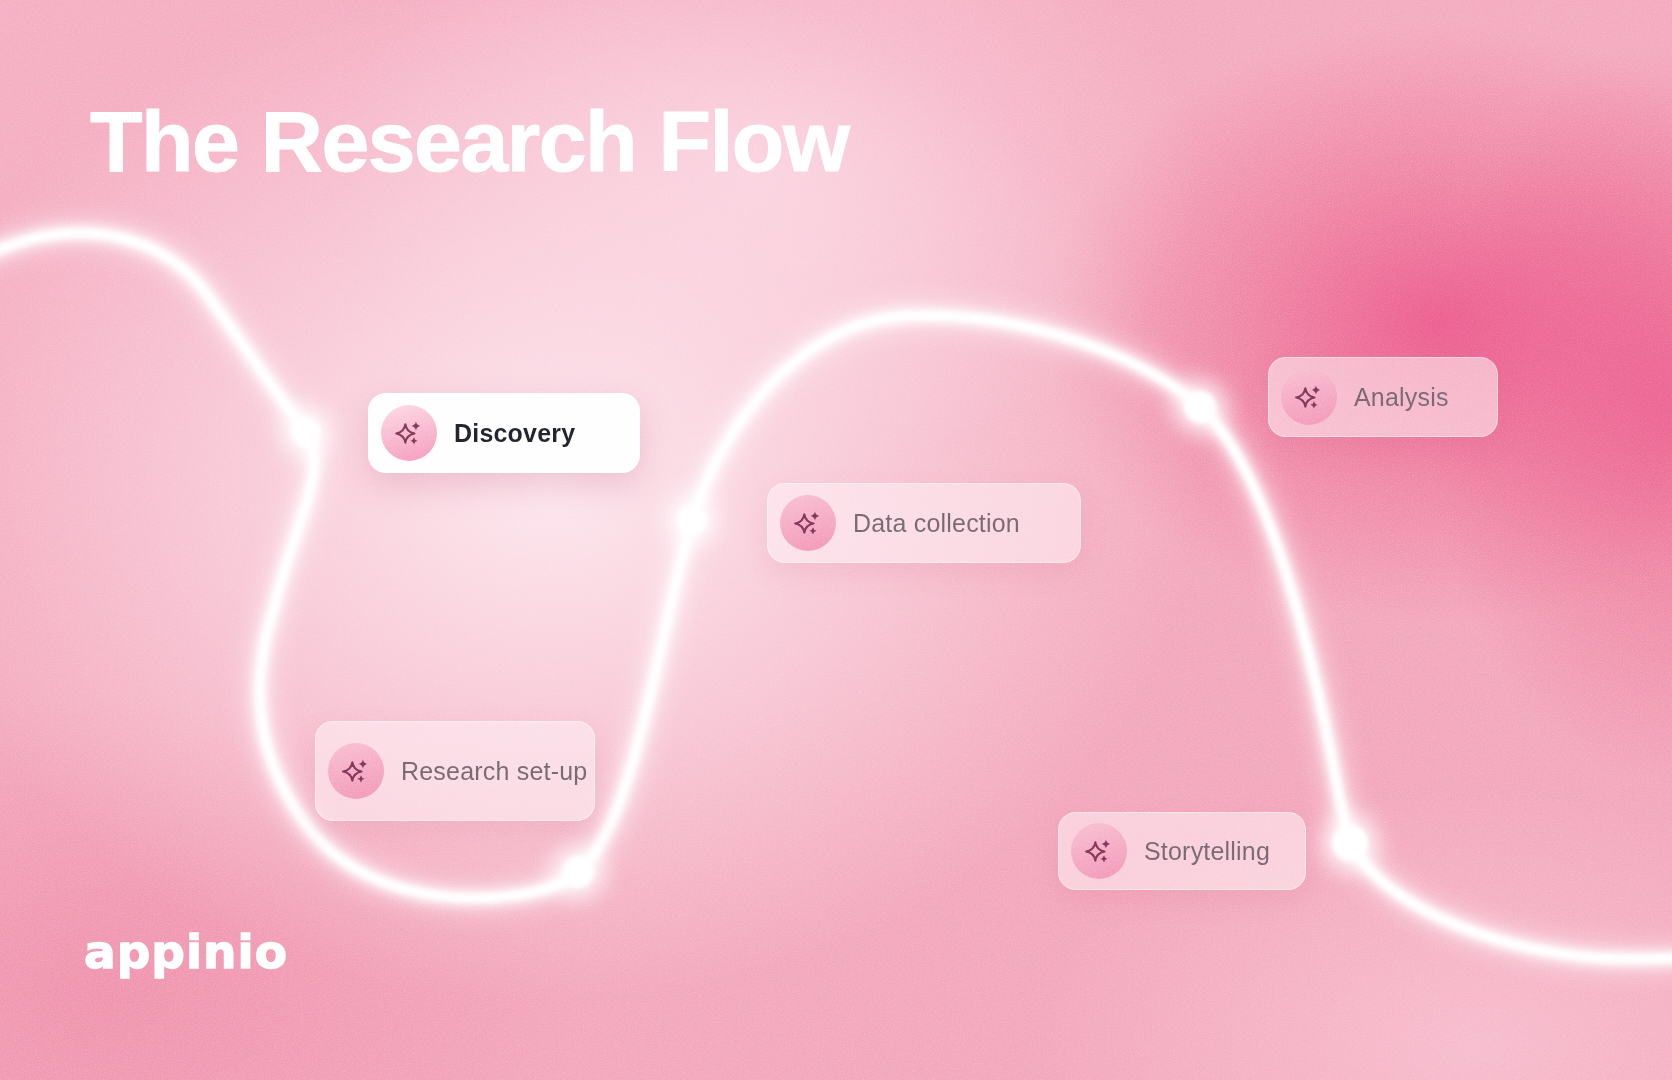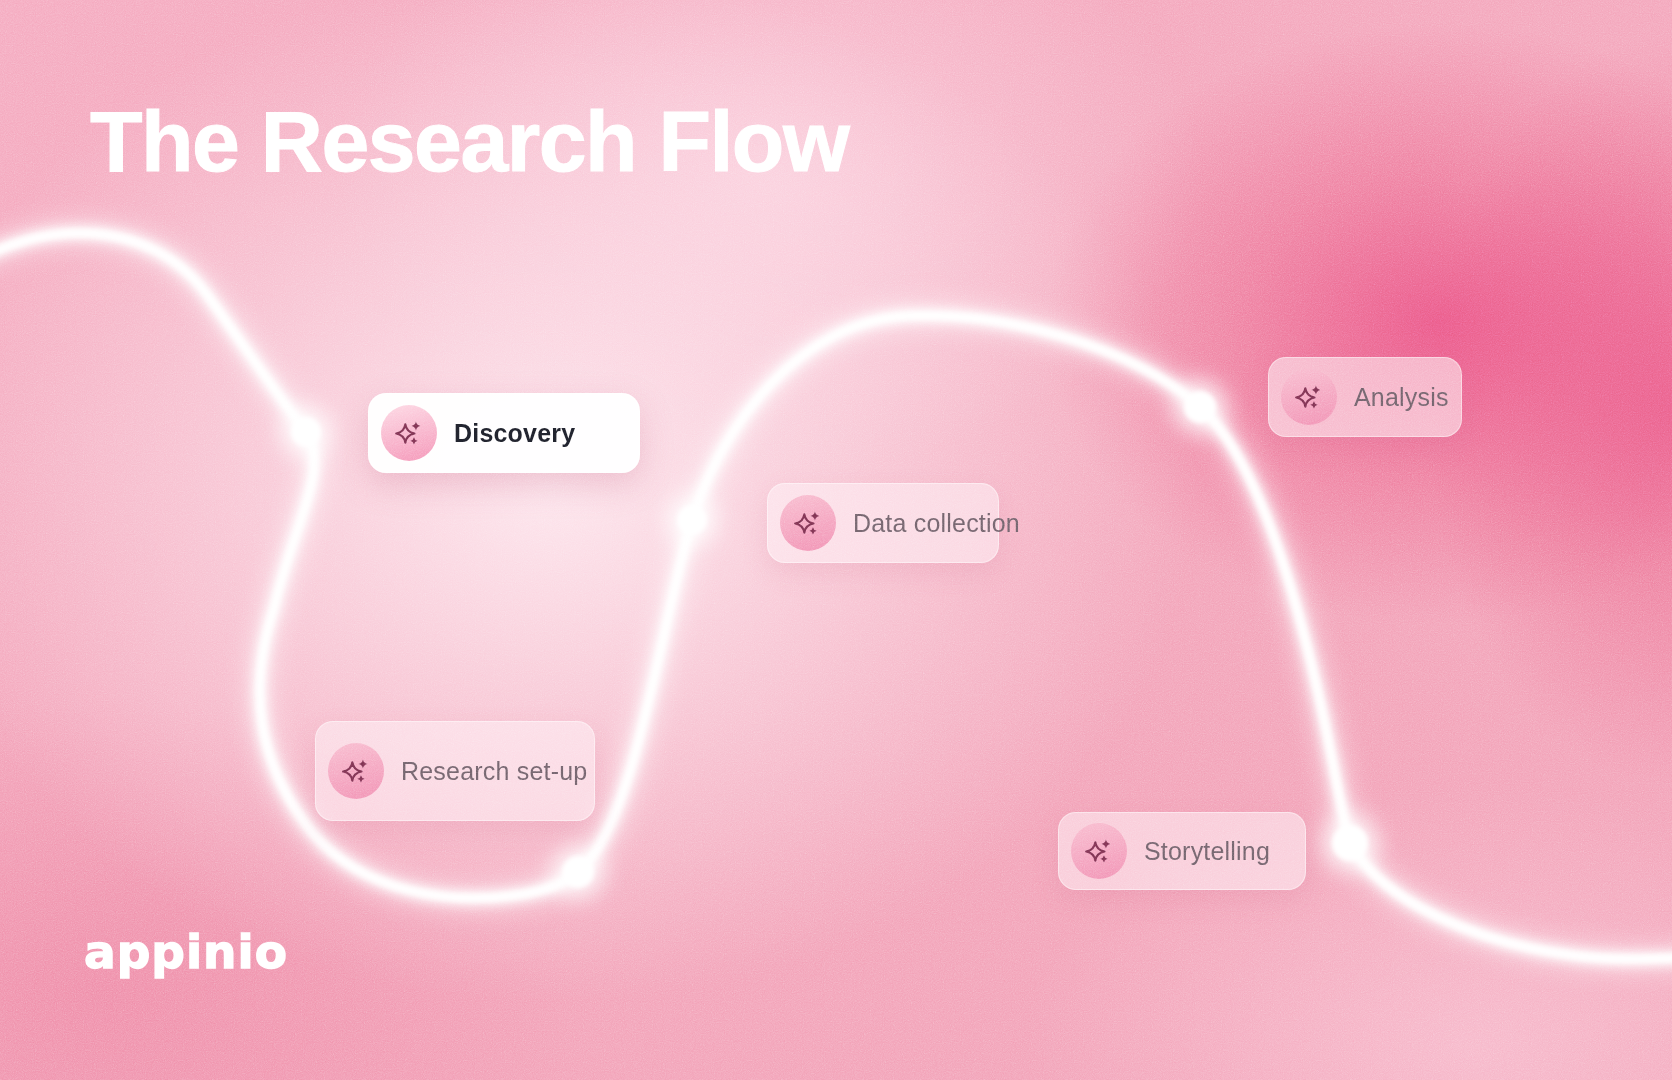--- a/index.html
+++ b/index.html
@@ -126,30 +126,30 @@
 
   <div class="card" style="left:315px; top:721px; width:280px; height:100px;">
     <span class="icon-circle">
       <svg class="spark">
           <use href="#sparkles"></use>
         </svg>
     </span>
     <span class="label">Research set-up</span>
   </div>
 
-  <div class="card" style="left:767px; top:483px; width:232px; height:80px;">
+  <div class="card" style="left:767px; top:483px; width:314px; height:80px;">
     <span class="icon-circle">
       <svg class="spark">
           <use href="#sparkles"></use>
         </svg>
     </span>
     <span class="label">Data collection</span>
   </div>
 
-  <div class="card" style="left:1268px; top:357px; width:194px; height:80px;">
+  <div class="card" style="left:1268px; top:357px; width:230px; height:80px;">
     <span class="icon-circle">
       <svg class="spark">
           <use href="#sparkles"></use>
         </svg>
     </span>
     <span class="label">Analysis</span>
   </div>
 
   <div class="card" style="left:1058px; top:812px; width:248px; height:78px;">
     <span class="icon-circle">

